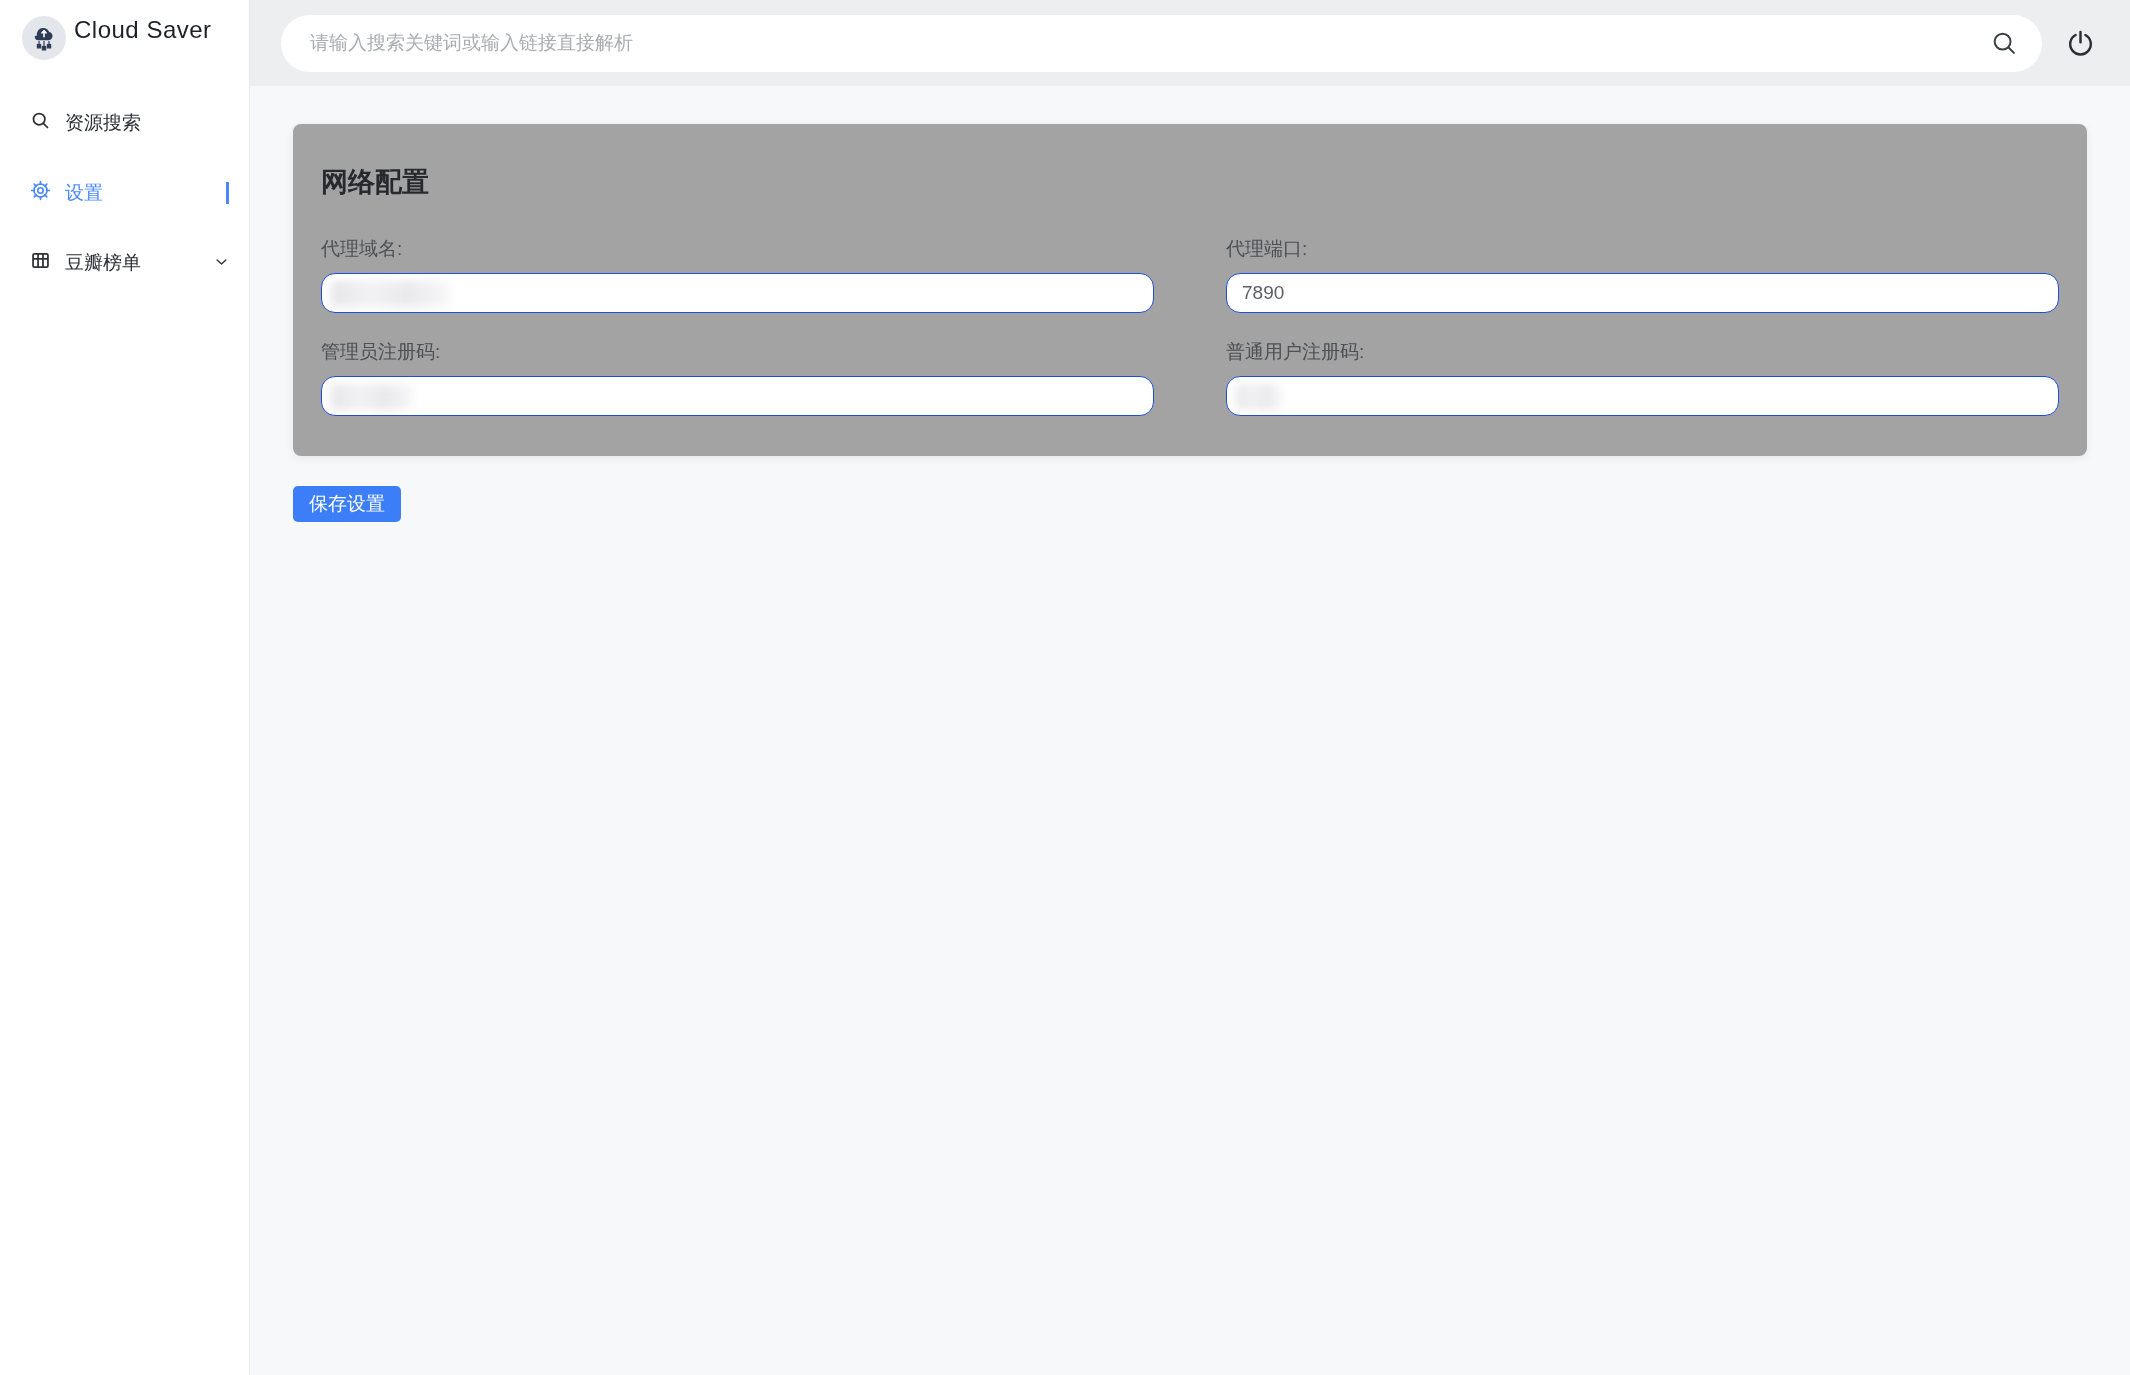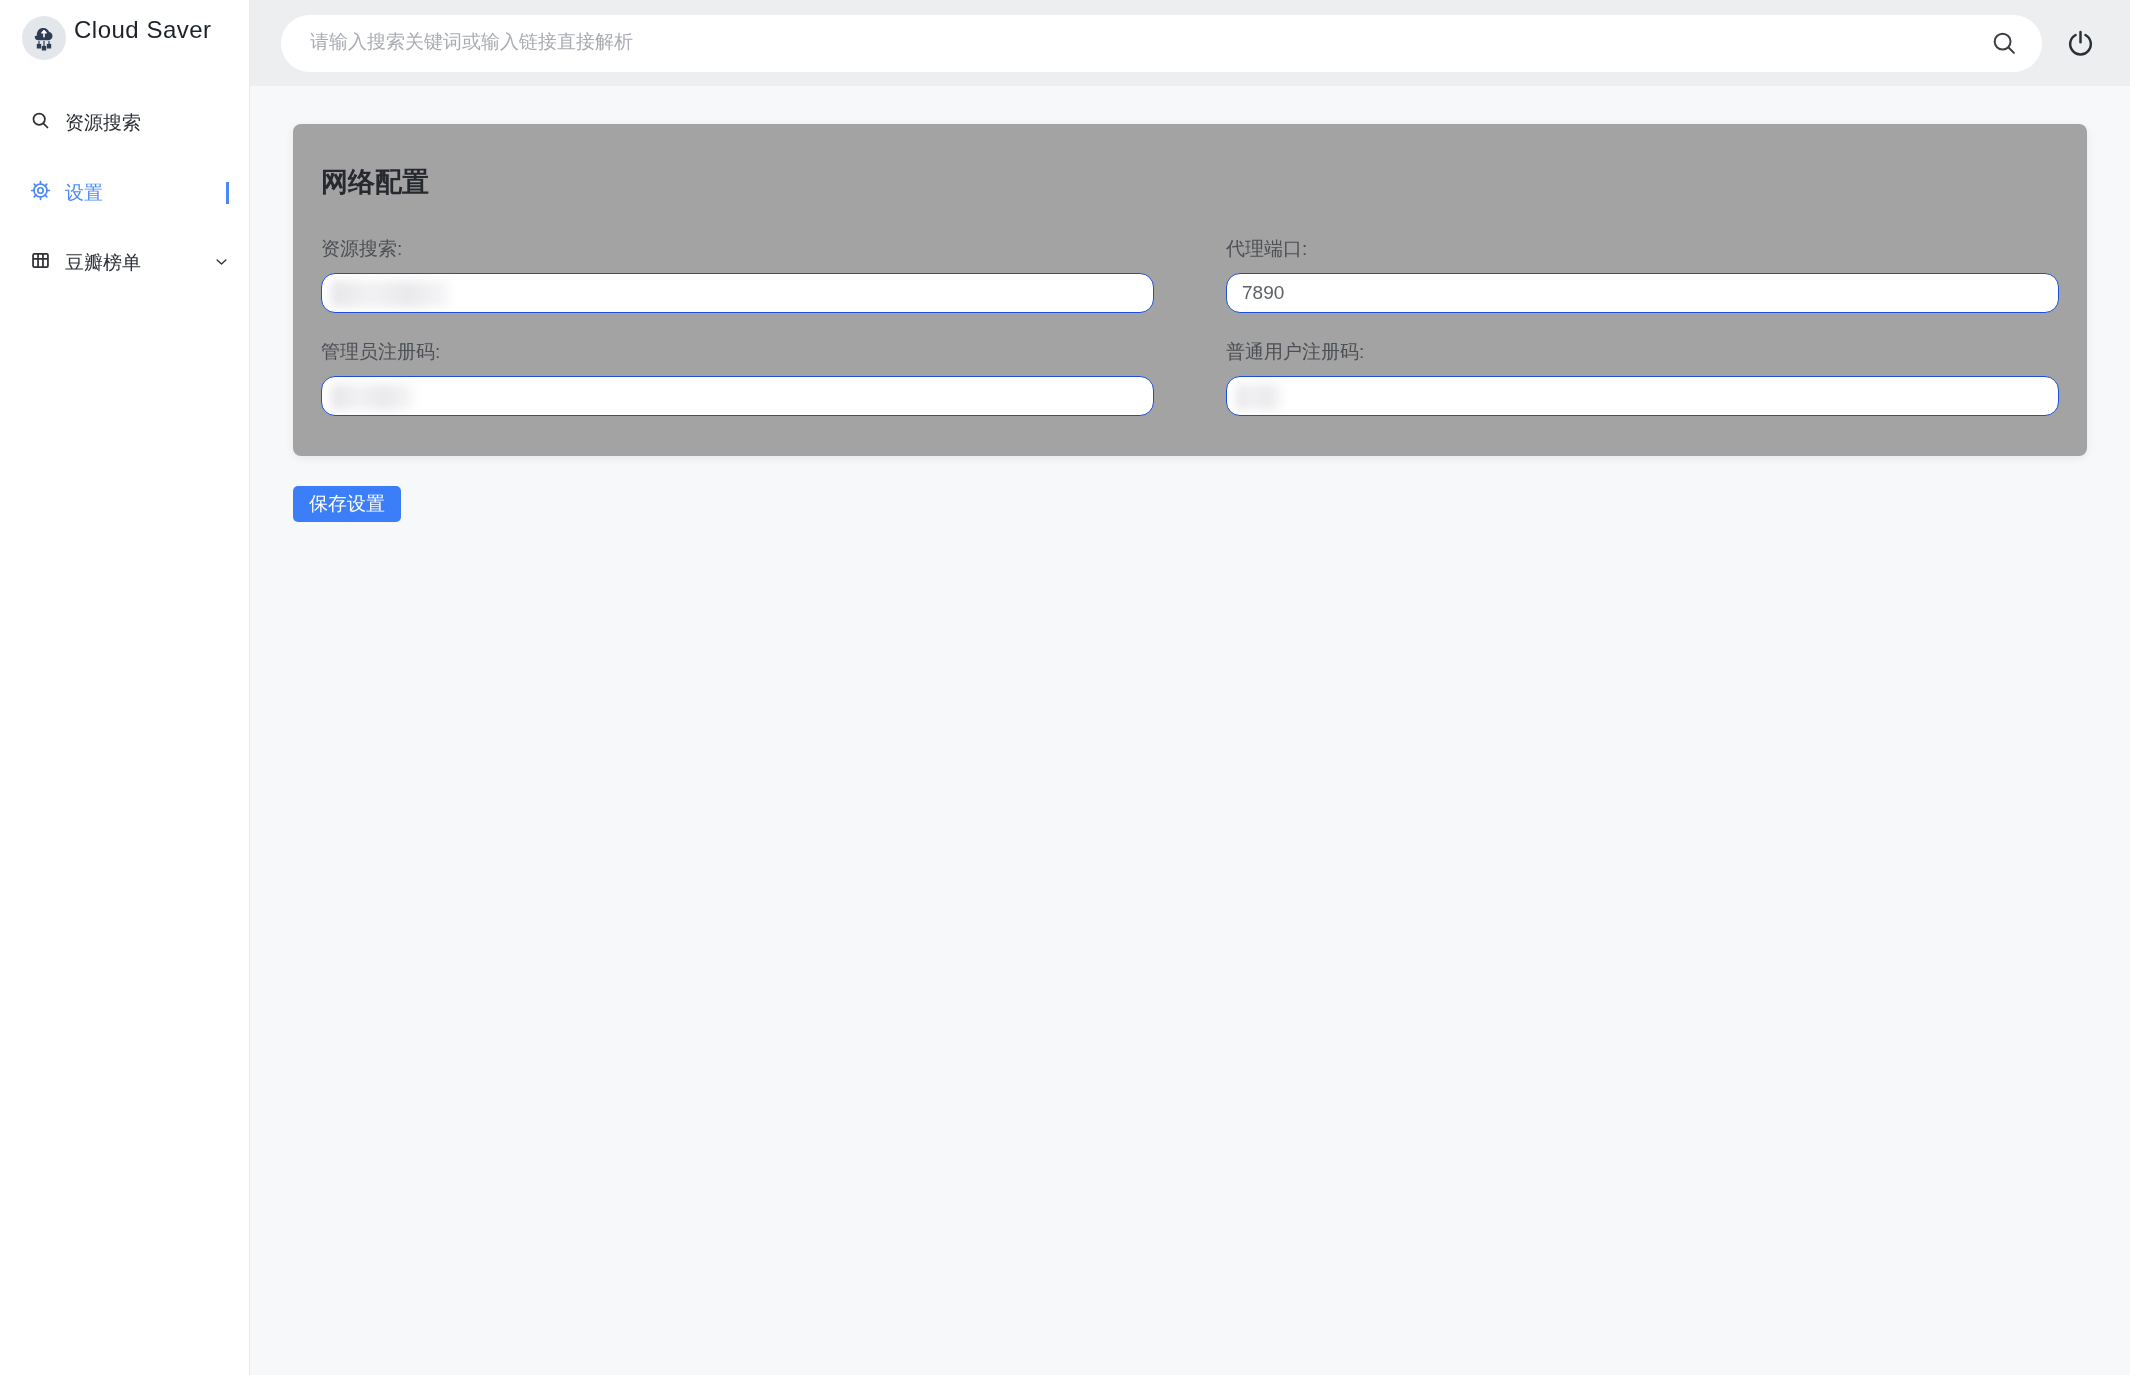--- a/index.html
+++ b/index.html
@@ -17,21 +17,21 @@
   .nav-item .lbl { flex:1; }
   .nav-item.active { color:#4a88f7; }
   .nav-item.active svg { stroke:#4a88f7; }
   .nav-item svg { stroke:#303133; }
   .caret { display:inline-block; width:3px; height:22px; background:#4a88f7; margin-left:1px; vertical-align:middle; }
 
   
   .right-col { flex:1; display:flex; flex-direction:column; min-width:0; }
   .topbar { height:86px; background:#eceef0; display:flex; align-items:center; padding:0 24px 0 31px; flex:0 0 86px; }
   .searchbar { position:relative; flex:1; height:57px; background:#ffffff; border-radius:29px; display:flex; align-items:center; }
-  .searchbar input { border:none; outline:none; background:transparent; width:100%; height:100%; padding:0 70px 0 29px; font-size:19px; color:#303133; font-family:Liberation Mono, monospace; border-radius:29px; }
+  .searchbar input { border:none; outline:none; background:transparent; width:100%; height:100%; padding:0 70px 0 29px; font-size:19px; color:#303133; font-family:Liberation Serif, serif; border-radius:29px; }
   .searchbar input::placeholder { color:#a9acb2; }
   .search-ico { position:absolute; right:24px; top:14px; cursor:pointer; }
   .power-btn { width:52px; height:52px; margin-left:12px; background:transparent; border:none; display:flex; align-items:center; justify-content:center; cursor:pointer; }
 
   
   .main { flex:1; padding:38px 43px 0 43px; overflow:hidden; }
   .card { background:#a3a3a3; border-radius:8px; box-shadow:0 2px 10px rgba(0,0,0,.07); padding:40px 28px; }
   .card + .card { margin-top:18px; }
   .card h2 { font-size:27px; color:#26292e; font-weight:bold; margin-bottom:36px; }
   .grid { display:grid; grid-template-columns:1fr 1fr; column-gap:72px; row-gap:26px; }
@@ -138,21 +138,21 @@
       </button>
     </header>
 
     <main class="main">
 
       
       <section class="card">
         <h2>网络配置</h2>
         <div class="grid">
           <div class="field">
-            <label>资源搜索:</label>
+            <label>代理域名:</label>
             <div class="inputbox">
               <div class="blob b-domain"></div>
             </div>
           </div>
           <div class="field">
             <label>代理端口:</label>
             <div class="inputbox">
               <input value="7890" style="">
             </div>
           </div>

